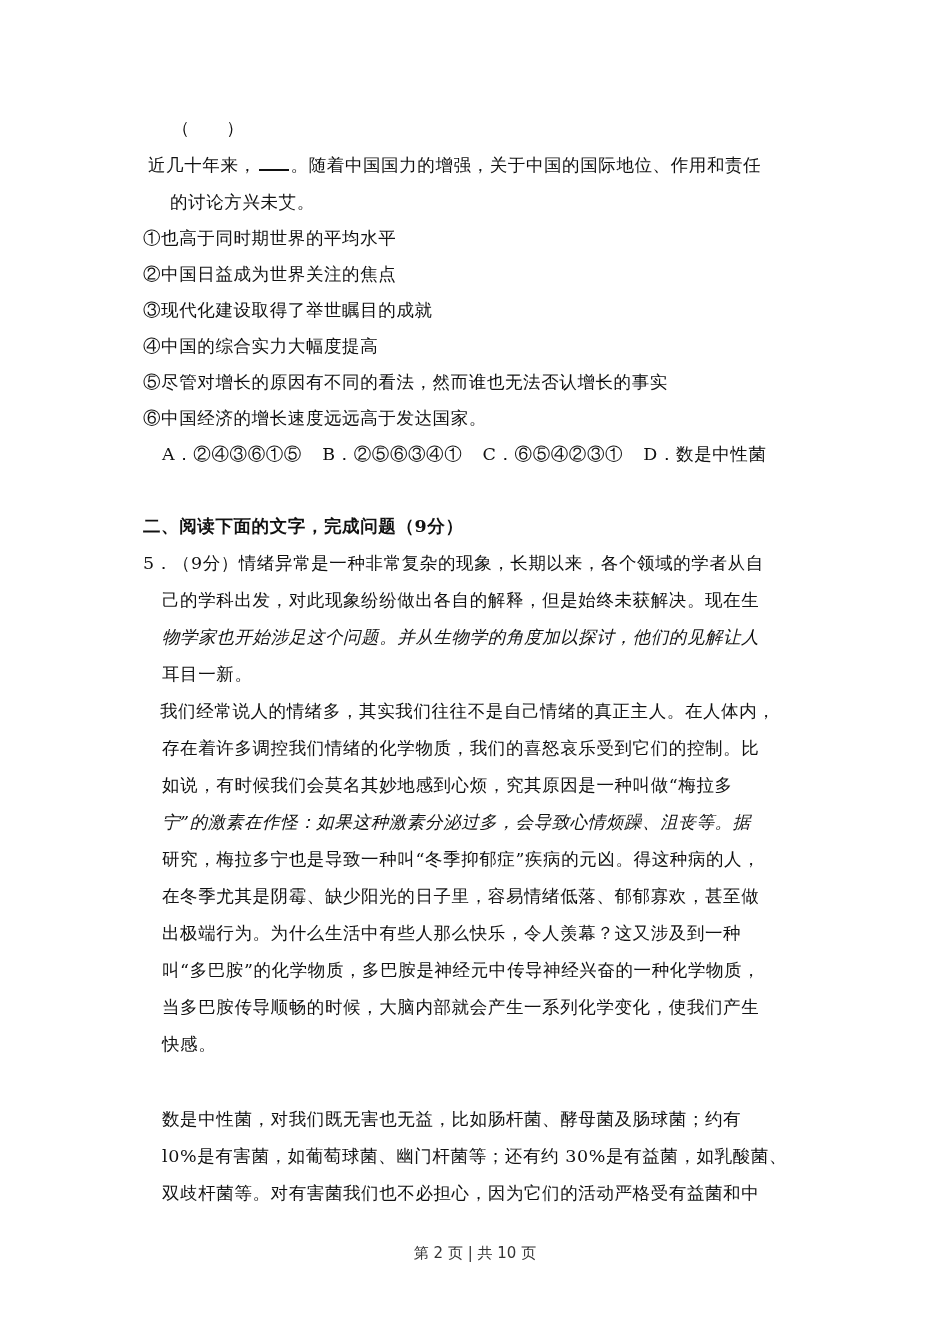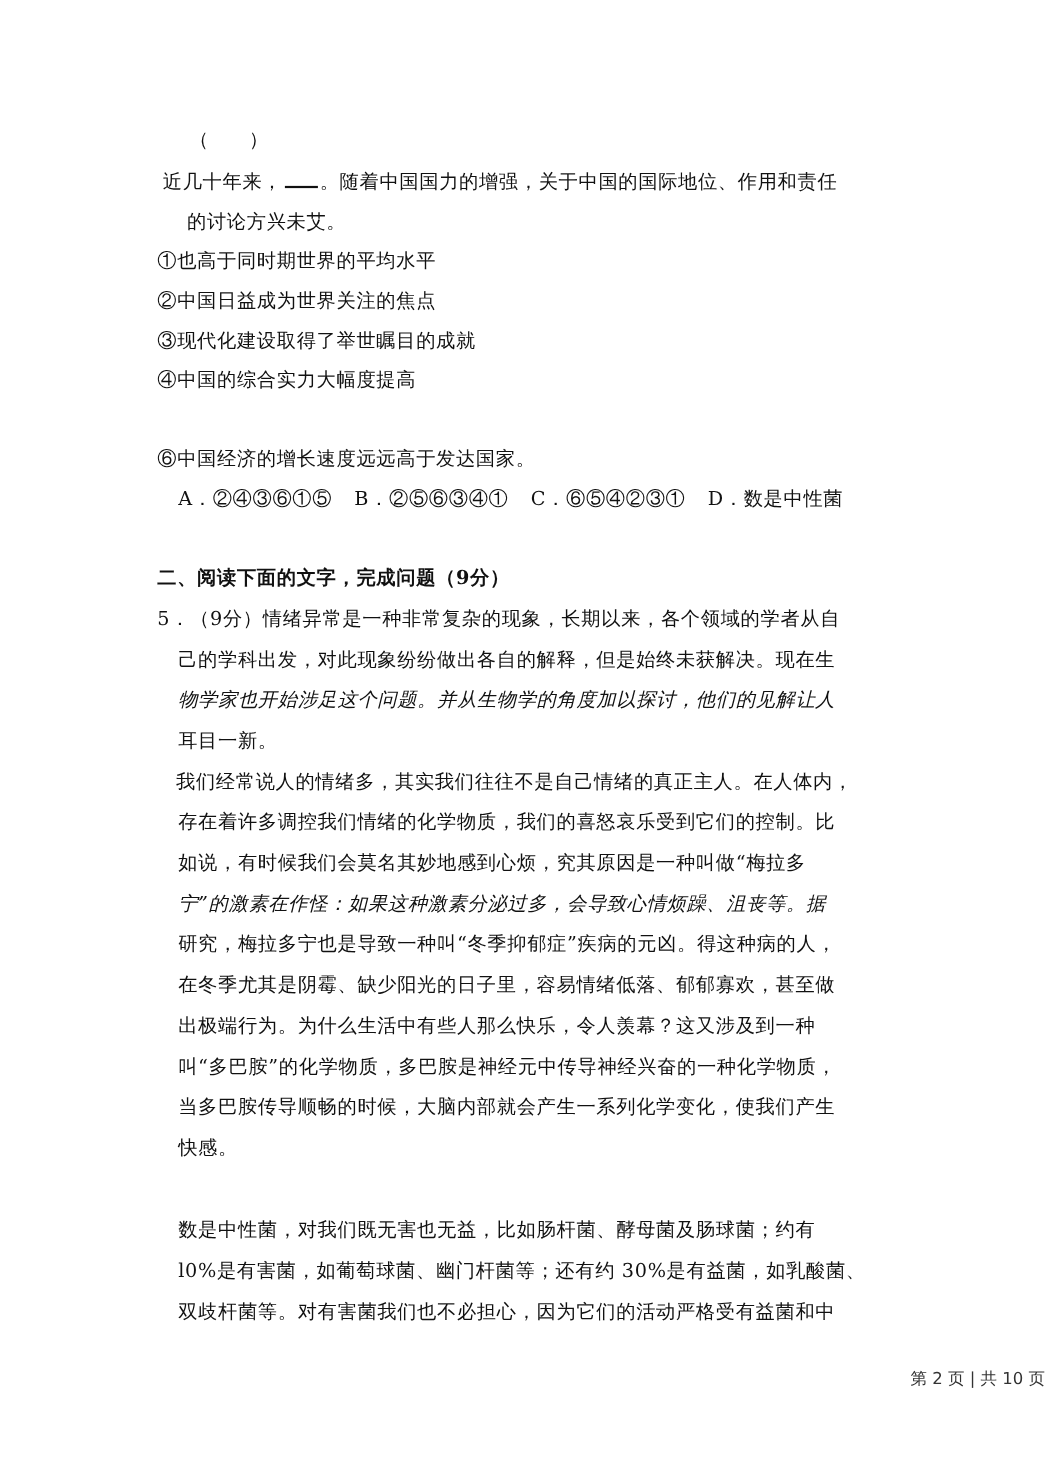--- a/index.html
+++ b/index.html
@@ -17,40 +17,41 @@
       letter-spacing: 0.6px;
     }
     .bold { font-weight: bold; }
     .blank {
       display: inline-block; width: 30px; border-bottom: 2px solid #111;
       height: 16px; vertical-align: baseline; margin: 0 2px;
     }
     .options span { margin-right: 14px; }
     .footer {
       position: absolute; left: 0; width: 950px; top: 1244px;
-      text-align: right; font-size: 15px; color: #333;
+      text-align: center; font-size: 15px; color: #333;
       font-family: "DejaVu Sans", "Liberation Sans", sans-serif;
     }
   </style>
 </head>
 <body>
 
 <div class="page">
 
   <div class="line" style="left:172px; top:116px;">（　　）</div>
 
   <div class="line" style="left:148px; top:153px;">
     <span>近几十年来，</span><span class="blank"></span><span>。随着中国国力的增强，关于中国的国际地位、作用和责任</span>
   </div>
   <div class="line" style="left:170px; top:190px;">的讨论方兴未艾。</div>
 
   <div class="line" style="left:143px; top:226px;">①也高于同时期世界的平均水平</div>
   <div class="line" style="left:143px; top:262px;">②中国日益成为世界关注的焦点</div>
   <div class="line" style="left:143px; top:298px;">③现代化建设取得了举世瞩目的成就</div>
   <div class="line" style="left:143px; top:334px;">④中国的综合实力大幅度提高</div>
+  <div class="line" style="left:143px; top:370px;">⑤尽管对增长的原因有不同的看法，然而谁也无法否认增长的事实</div>
   <div class="line" style="left:143px; top:406px;">⑥中国经济的增长速度远远高于发达国家。</div>
 
   <div class="line options" style="left:162px; top:442px;">
     <span>A．②④③⑥①⑤</span>
     <span>B．②⑤⑥③④①</span>
     <span>C．⑥⑤④②③①</span>
     <span>D．数是中性菌</span>
   </div>
 
   <div class="line bold" style="left:143px; top:514px;">二、阅读下面的文字，完成问题（9分）</div>

